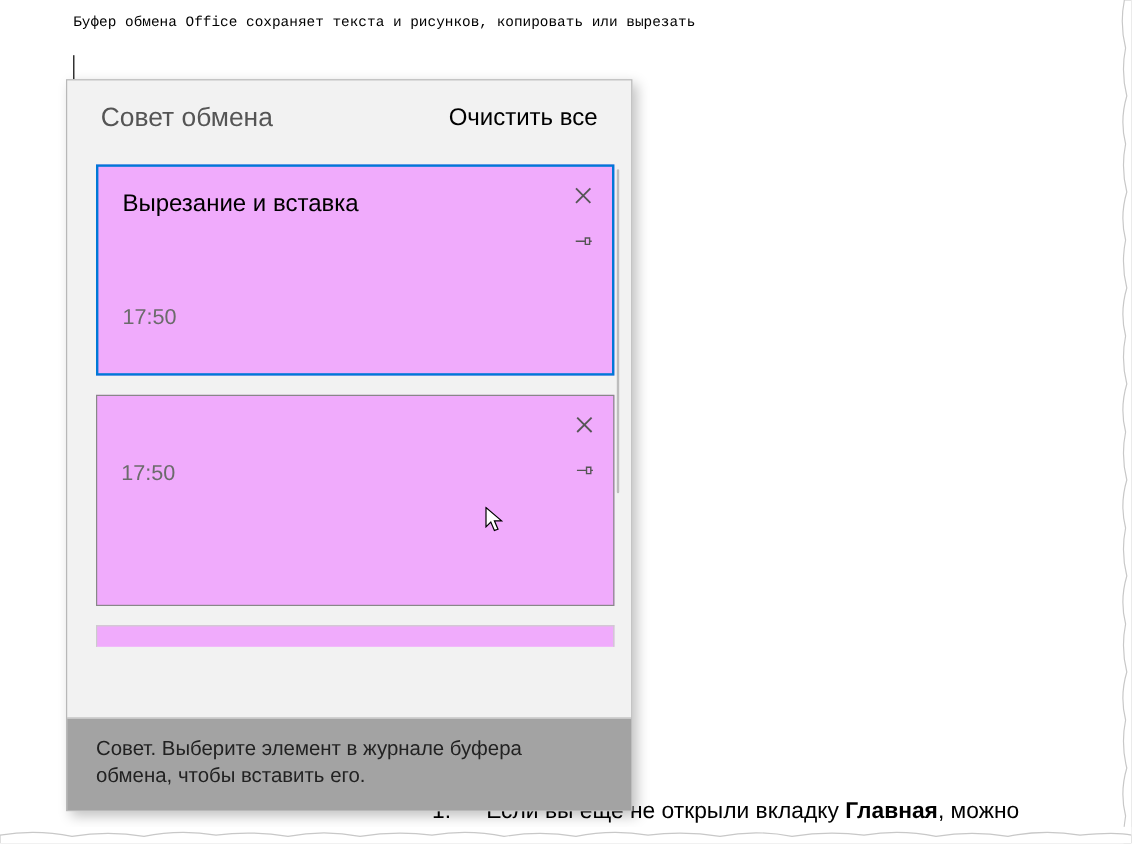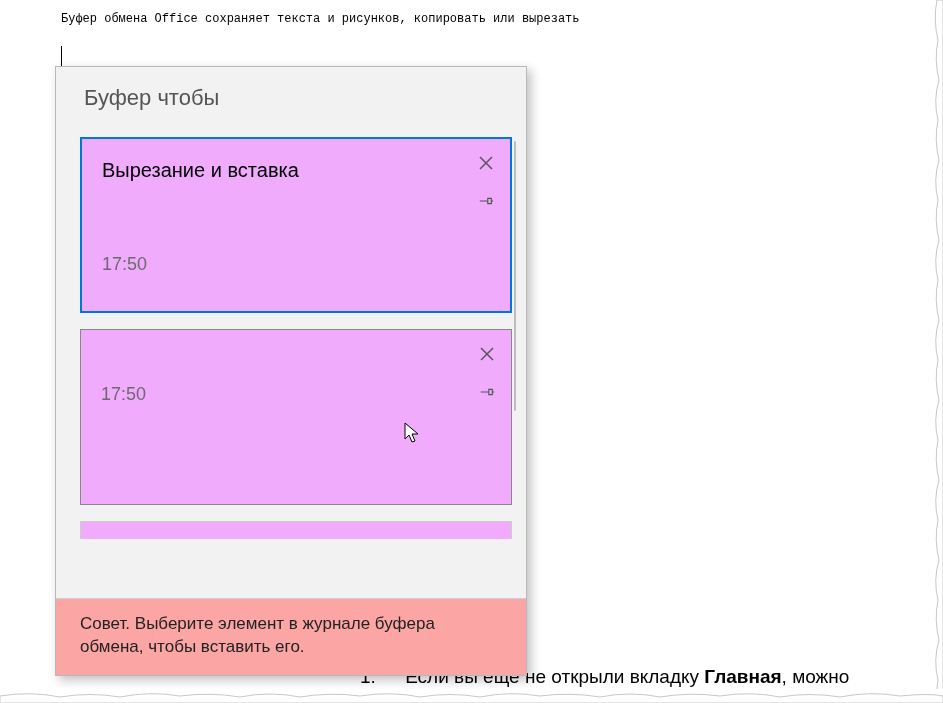--- a/index.html
+++ b/index.html
@@ -131,21 +131,21 @@
       border: 1px solid #ccc;
       border-top: 1px solid #ccc;
       border-bottom: none;
       min-height: 18px;
       height: 18px;
       padding: 0;
       margin-bottom: 0;
     }
 
     .clipboard-footer {
-      background: #fca5a5;
+      background: #a3a3a3;
       padding: 14px 24px 16px 24px;
       font-size: 17px;
       color: #222;
       line-height: 1.35;
       border-top: 1px solid #d0d0d0;
     }
 
     .status-bar {
       position: absolute;
       left: 56px; right: 10px; top: 620px;
@@ -199,21 +199,22 @@
   <div class="status-cell">Windows (CRLF)</div>
 </div>
 
 <div class="below-text">
   <span class="num">1.</span>
   <span>Если вы еще не открыли вкладку </span><b>Главная</b><span>, можно</span>
 </div>
 
 <div class="clipboard-panel">
   <div class="clipboard-header">
-    <div class="clipboard-title">Буфер чтобы</div>
+    <div class="clipboard-title">Совет обмена</div>
+    <div class="clear-all">Очистить все</div>
   </div>
 
   <div class="clipboard-body">
     <div class="scroll-indicator"></div>
 
     <div class="clip-card selected">
       <div class="clip-content">Вырезание и вставка</div>
       <div class="clip-time">17:50</div>
       <div class="clip-actions">
         <div class="icon-btn">

